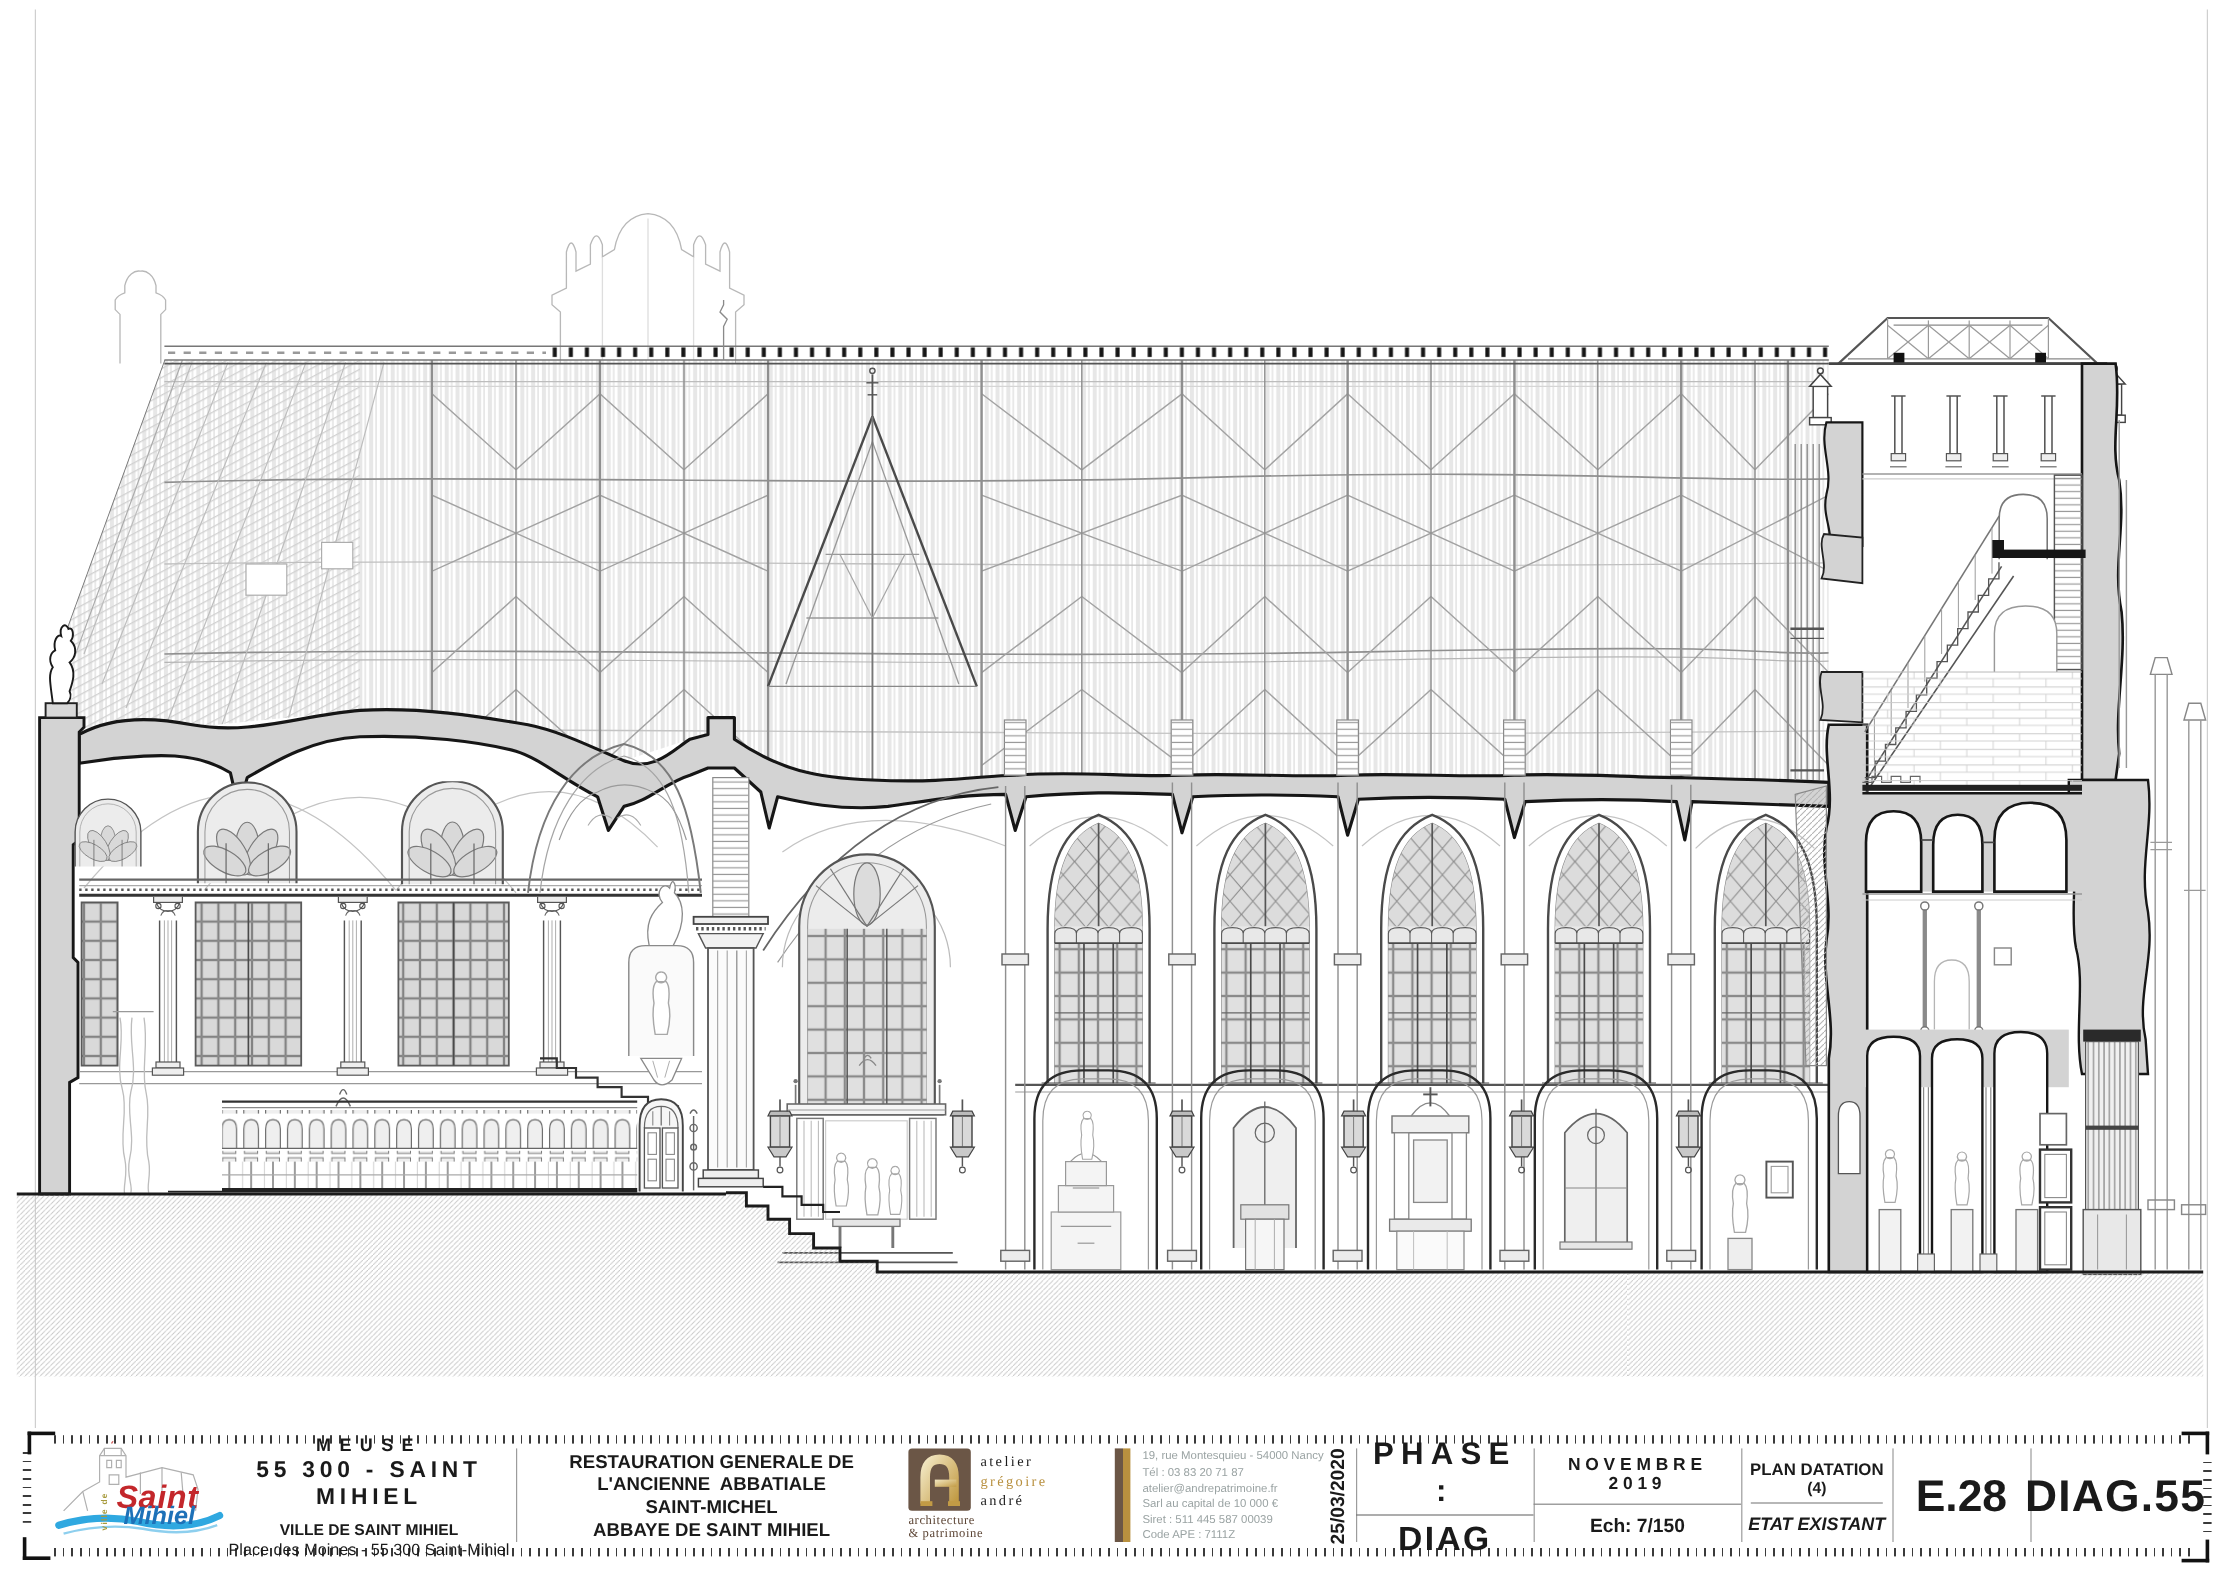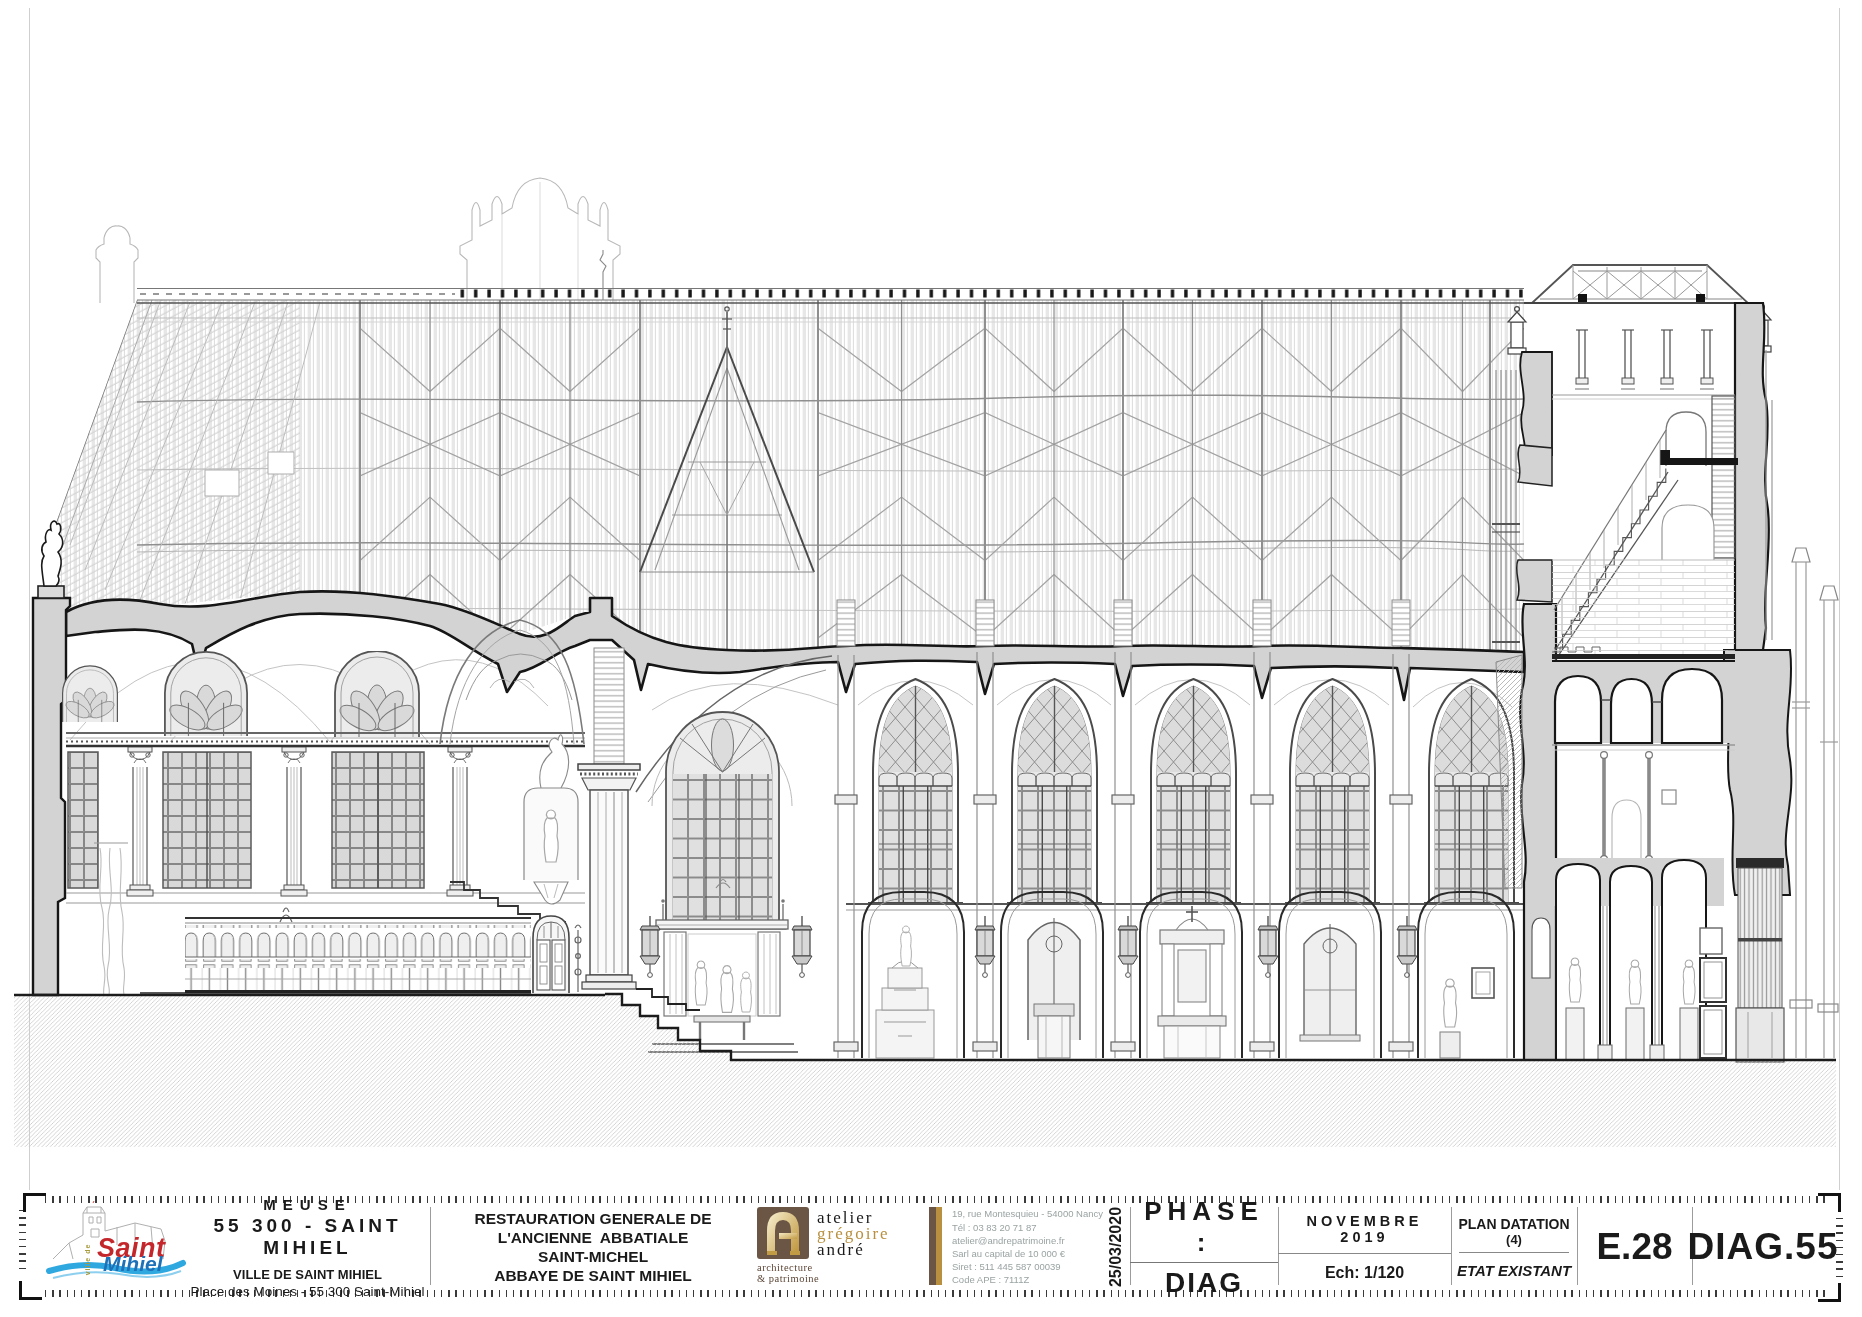--- a/index.html
+++ b/index.html
@@ -35,21 +35,21 @@
   .sheet-number{font-size:37px;font-weight:700;letter-spacing:1px;}
   .datestamp{position:absolute;left:1073px;top:10px;width:28px;height:84px;display:flex;align-items:center;justify-content:center;}
   .datestamp span{transform:rotate(-90deg);white-space:nowrap;font-size:16px;font-weight:700;}
   .contact{position:absolute;left:900px;top:12px;width:200px;height:80px;display:flex;}
   .contact-bar{width:13px;height:78px;background:linear-gradient(90deg,var(--brown) 0 52%,var(--gold) 52% 100%);margin-right:10px;flex:none;}
   .contact-lines{display:flex;flex-direction:column;justify-content:center;gap:1.5px;}
   .contact-lines div{font-size:9.5px;line-height:11.6px;color:var(--gray-text);white-space:nowrap;}
   
   .atelier{position:absolute;left:728px;top:9px;width:170px;height:86px;}
   .at-square{position:absolute;left:0;top:3px;width:52px;height:52px;background:var(--brown);border-radius:3px;}
-  .at-words{position:absolute;left:60px;top:6px;font-family:"Liberation Serif",serif;font-size:17px;line-height:16px;letter-spacing:2px;}
+  .at-words{position:absolute;left:60px;top:6px;font-family:"Liberation Serif",serif;font-size:12px;line-height:16px;letter-spacing:2px;}
   .at-words .w1{color:#1a1a1a;}
   .at-words .w2{color:var(--gold);}
   .at-words .w3{color:#1a1a1a;}
   .at-tag{position:absolute;left:0;top:58px;width:70px;font-family:"Liberation Serif",serif;font-size:10.5px;line-height:11px;color:var(--dark-brown);letter-spacing:.5px;text-align:left;}
   
   .sm-logo{position:absolute;left:14px;top:6px;width:150px;height:92px;}
   .sm-saint{position:absolute;left:54px;top:32px;font-size:27px;font-weight:800;color:var(--accent-red);font-style:italic;letter-spacing:.5px;}
   .sm-mihiel{position:absolute;left:60px;top:51px;font-size:21px;font-weight:800;color:var(--accent-blue);font-style:italic;}
   .sm-ville{position:absolute;left:40px;top:36px;width:10px;height:44px;display:flex;align-items:center;justify-content:center;}
   .sm-ville span{transform:rotate(-90deg);font-size:7px;font-weight:700;color:var(--olive);letter-spacing:1px;white-space:nowrap;}
@@ -871,21 +871,21 @@
 
   <div class="tb-cell" style="left:1101px;width:148px;">
     <div class="phase-label">PHASE :</div>
     <div class="phase-value">DIAG</div>
   </div>
 
   <div class="tb-div" style="left:1249px;"></div>
 
   <div class="tb-cell" style="left:1249px;width:173px;">
     <div class="issue-date">NOVEMBRE 2019</div>
-    <div class="issue-scale">Ech: 1/120</div>
+    <div class="issue-scale">Ech: 7/150</div>
   </div>
 
   <div class="tb-div" style="left:1422px;"></div>
 
   <div class="tb-cell" style="left:1422px;width:126px;">
     <div class="datation-title">PLAN DATATION</div>
     <div class="datation-index">(4)</div>
     <div class="datation-status">ETAT EXISTANT</div>
   </div>
 

